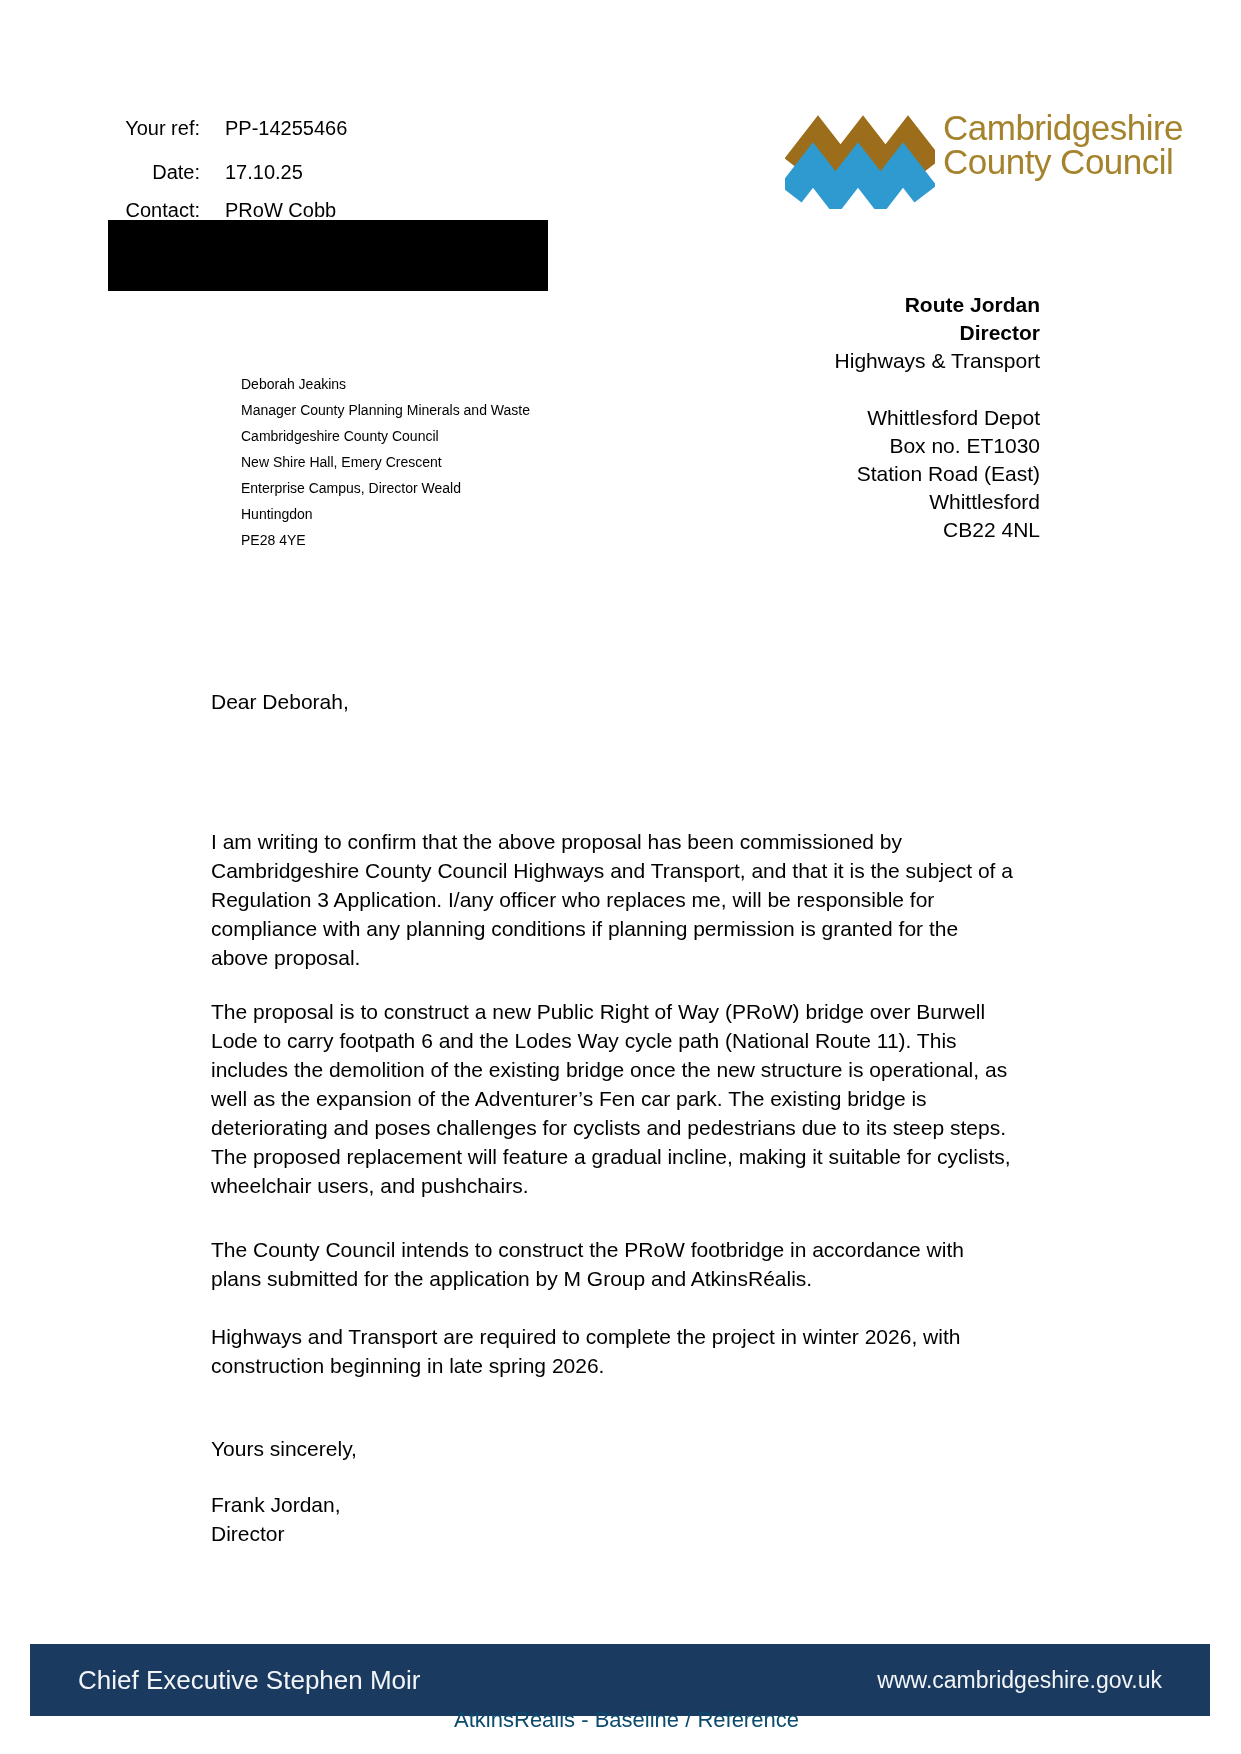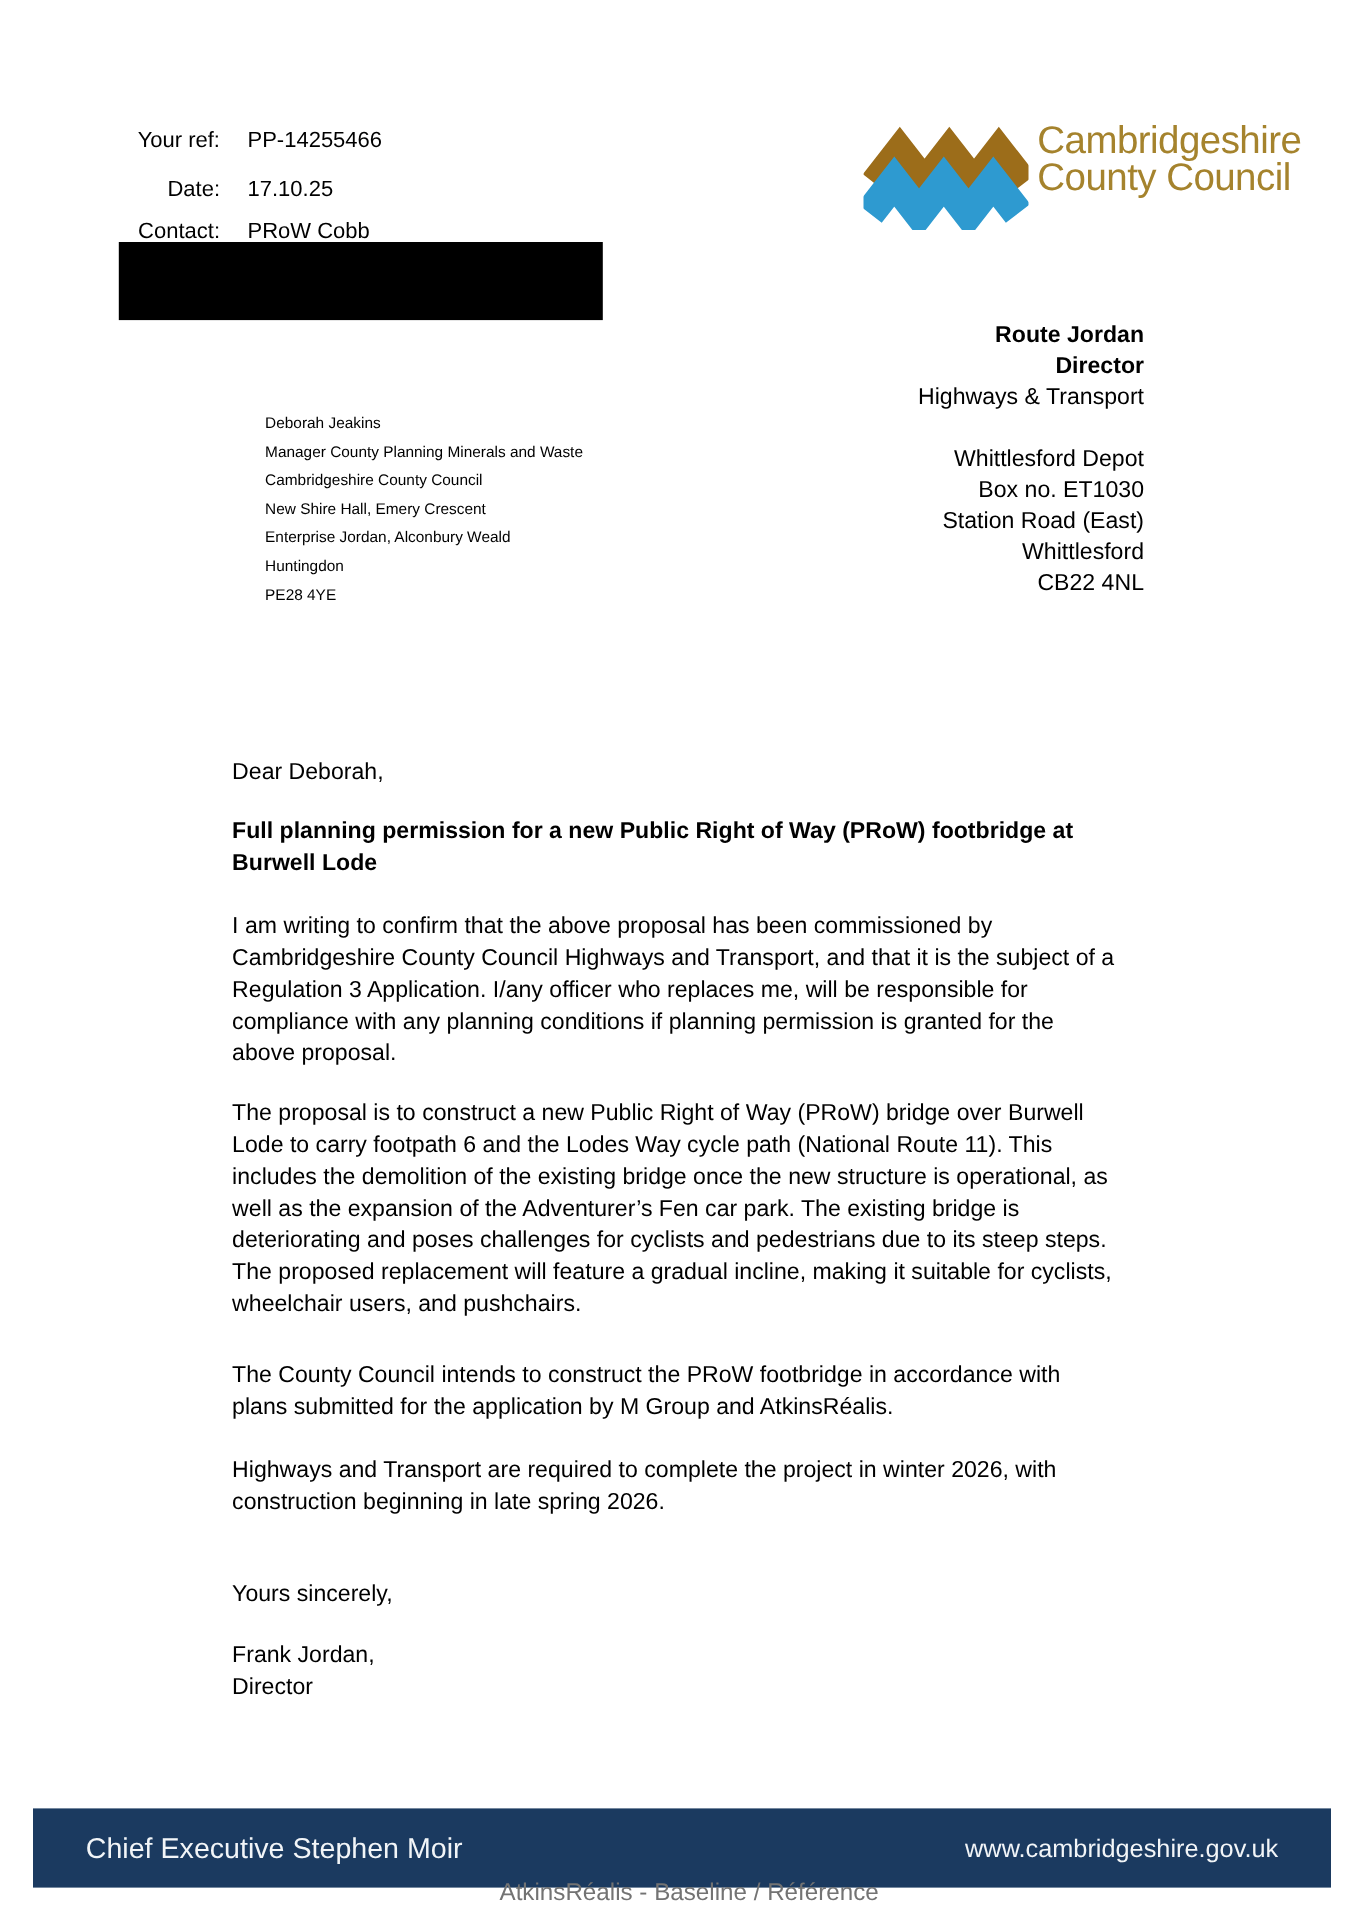--- a/index.html
+++ b/index.html
@@ -110,21 +110,21 @@
   }
   .footer-left  { font-size: 26px; }
   .footer-right { font-size: 23px; }
   .watermark {
     position: absolute;
     left: 12px;
     right: 0;
     top: 1694px;
     text-align: center;
     font-size: 22px;
-    color: #737373;
+    color: #0c4a6e;
     z-index: 2;
   }
 </style>
 </head>
 <body>
 
 <div class="page">
 
   <div>
     <div class="meta-row" id="meta-row-0">
@@ -165,27 +165,26 @@
       <div>Whittlesford</div>
       <div>CB22 4NL</div>
     </div>
   </div>
 
   <div class="recipient">
     <div>Deborah Jeakins</div>
     <div>Manager County Planning Minerals and Waste</div>
     <div>Cambridgeshire County Council</div>
     <div>New Shire Hall, Emery Crescent</div>
-    <div>Enterprise Jordan, Alconbury Weald</div>
+    <div>Enterprise Campus, Director Weald</div>
     <div>Huntingdon</div>
     <div>PE28 4YE</div>
   </div>
 
   <div class="body-block" id="salutation">Dear Deborah,</div>
-  <div class="body-block" id="subject">Full planning permission for a new Public Right of Way (PRoW) footbridge at Burwell Lode</div>
   <div class="body-block" id="para-0">I am writing to confirm that the above proposal has been commissioned by Cambridgeshire County Council Highways and Transport, and that it is the subject of a Regulation 3 Application. I/any officer who replaces me, will be responsible for compliance with any planning conditions if planning permission is granted for the above proposal.</div>
   <div class="body-block" id="para-1">The proposal is to construct a new Public Right of Way (PRoW) bridge over Burwell Lode to carry footpath 6 and the Lodes Way cycle path (National Route 11). This includes the demolition of the existing bridge once the new structure is operational, as well as the expansion of the Adventurer’s Fen car park. The existing bridge is deteriorating and poses challenges for cyclists and pedestrians due to its steep steps. The proposed replacement will feature a gradual incline, making it suitable for cyclists, wheelchair users, and pushchairs.</div>
   <div class="body-block" id="para-2">The County Council intends to construct the PRoW footbridge in accordance with plans submitted for the application by M Group and AtkinsRéalis.</div>
   <div class="body-block" id="para-3">Highways and Transport are required to complete the project in winter 2026, with construction beginning in late spring 2026.</div>
   <div class="body-block" id="closing">Yours sincerely,</div>
   <div class="body-block" id="signature">
     <div>Frank Jordan,</div>
     <div>Director</div>
   </div>
 

